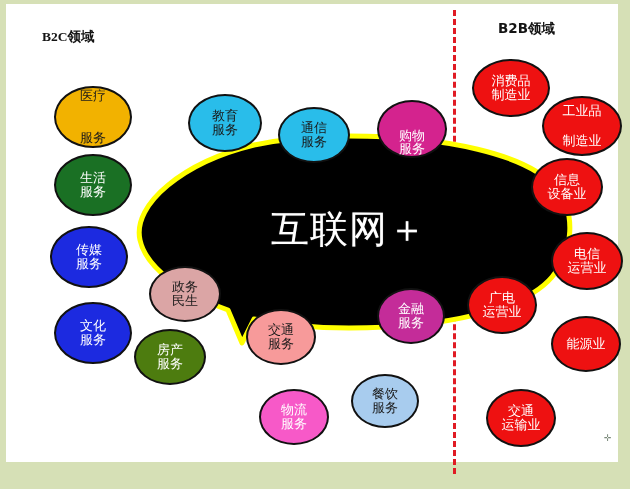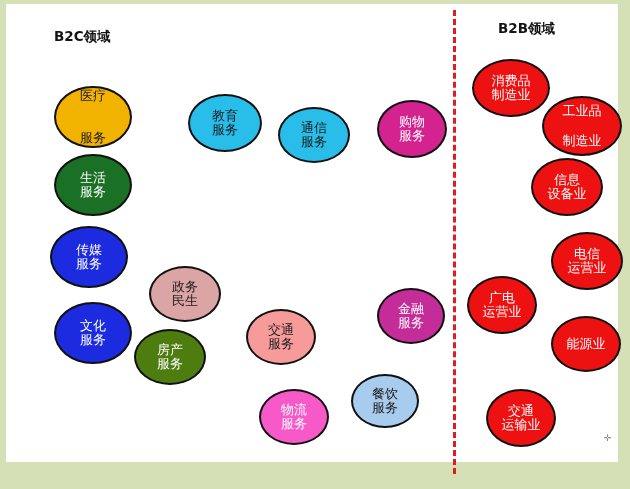--- a/index.html
+++ b/index.html
@@ -19,21 +19,21 @@
     background:#ffffff;
   }
   
   .heading{
     position:absolute;
     font-weight:bold;
     color:#141414;
     white-space:nowrap;
     letter-spacing:0px;
   }
-  #b2c-heading{ left:48px; top:24px; font-size:13.5px; }
+  #b2c-heading{ left:36px; top:24px; font-size:13.5px;font-family:Liberation Serif, serif; }
   #b2b-heading{ left:492px; top:16px; font-size:13.5px; }
 
   
   .divider{
     position:absolute;
     left:447px; top:6px; width:0; height:464px;
     border-left:3px dashed #e01b24;
   }
 
   
@@ -84,20 +84,35 @@
 <body>
 
 <div id="canvas">
   <div class="stage">
 
     <div class="heading" id="b2c-heading">B2C领域</div>
     <div class="heading" id="b2b-heading">B2B领域</div>
 
     <div class="divider"></div>
 
+    <div class="callout">
+      <svg width="450" height="215" viewBox="0 0 450 215">
+        <path d="M 225 4
+                 C 320 4, 404 22, 432 56
+                 C 452 80, 450 118, 428 145
+                 C 400 178, 320 196, 225 196
+                 C 190 196, 158 193, 130 187
+                 L 118 211
+                 L 104 178
+                 C 60 163, 22 136, 16 108
+                 C 8 72, 60 30, 130 13
+                 C 160 7, 192 4, 225 4 Z" fill="#000000" stroke="#ffff00" stroke-width="5" stroke-linejoin="round"></path>
+      </svg>
+      <div class="callout-label">互联网＋</div>
+    </div>
 
     <div id="bubble-layer">
         <div class="bubble two-line" style="left: 48px; top: 82px; width: 78px; height: 62px; background: rgb(242, 178, 0); color: rgb(26, 26, 26); gap: 28px;">
           <span>医疗</span>
           <span>服务</span>
         </div>
         <div class="bubble two-line" style="left: 48px; top: 150px; width: 78px; height: 62px; background: rgb(26, 112, 36); color: rgb(255, 255, 255);">
           <span>生活</span>
           <span>服务</span>
         </div>
@@ -110,21 +125,21 @@
           <span>服务</span>
         </div>
         <div class="bubble two-line" style="left: 182px; top: 90px; width: 74px; height: 58px; background: rgb(41, 189, 234); color: rgb(26, 26, 26);">
           <span>教育</span>
           <span>服务</span>
         </div>
         <div class="bubble two-line" style="left: 272px; top: 103px; width: 72px; height: 56px; background: rgb(41, 189, 234); color: rgb(26, 26, 26);">
           <span>通信</span>
           <span>服务</span>
         </div>
-        <div class="bubble two-line" style="left: 371px; top: 96px; width: 70px; height: 58px; background: rgb(212, 35, 142); color: rgb(255, 255, 255);">
+        <div class="bubble two-line" style="left: 371px; top: 96px; width: 70px; height: 58px; background: rgb(212, 35, 142); color: rgb(255, 255, 255); justify-content: flex-end;">
           <span>购物</span>
           <span>服务</span>
         </div>
         <div class="bubble two-line" style="left: 143px; top: 262px; width: 72px; height: 56px; background: rgb(219, 165, 165); color: rgb(26, 26, 26);">
           <span>政务</span>
           <span>民生</span>
         </div>
         <div class="bubble two-line" style="left: 128px; top: 325px; width: 72px; height: 56px; background: #4d7c0f; color: rgb(255, 255, 255);">
           <span>房产</span>
           <span>服务</span>

